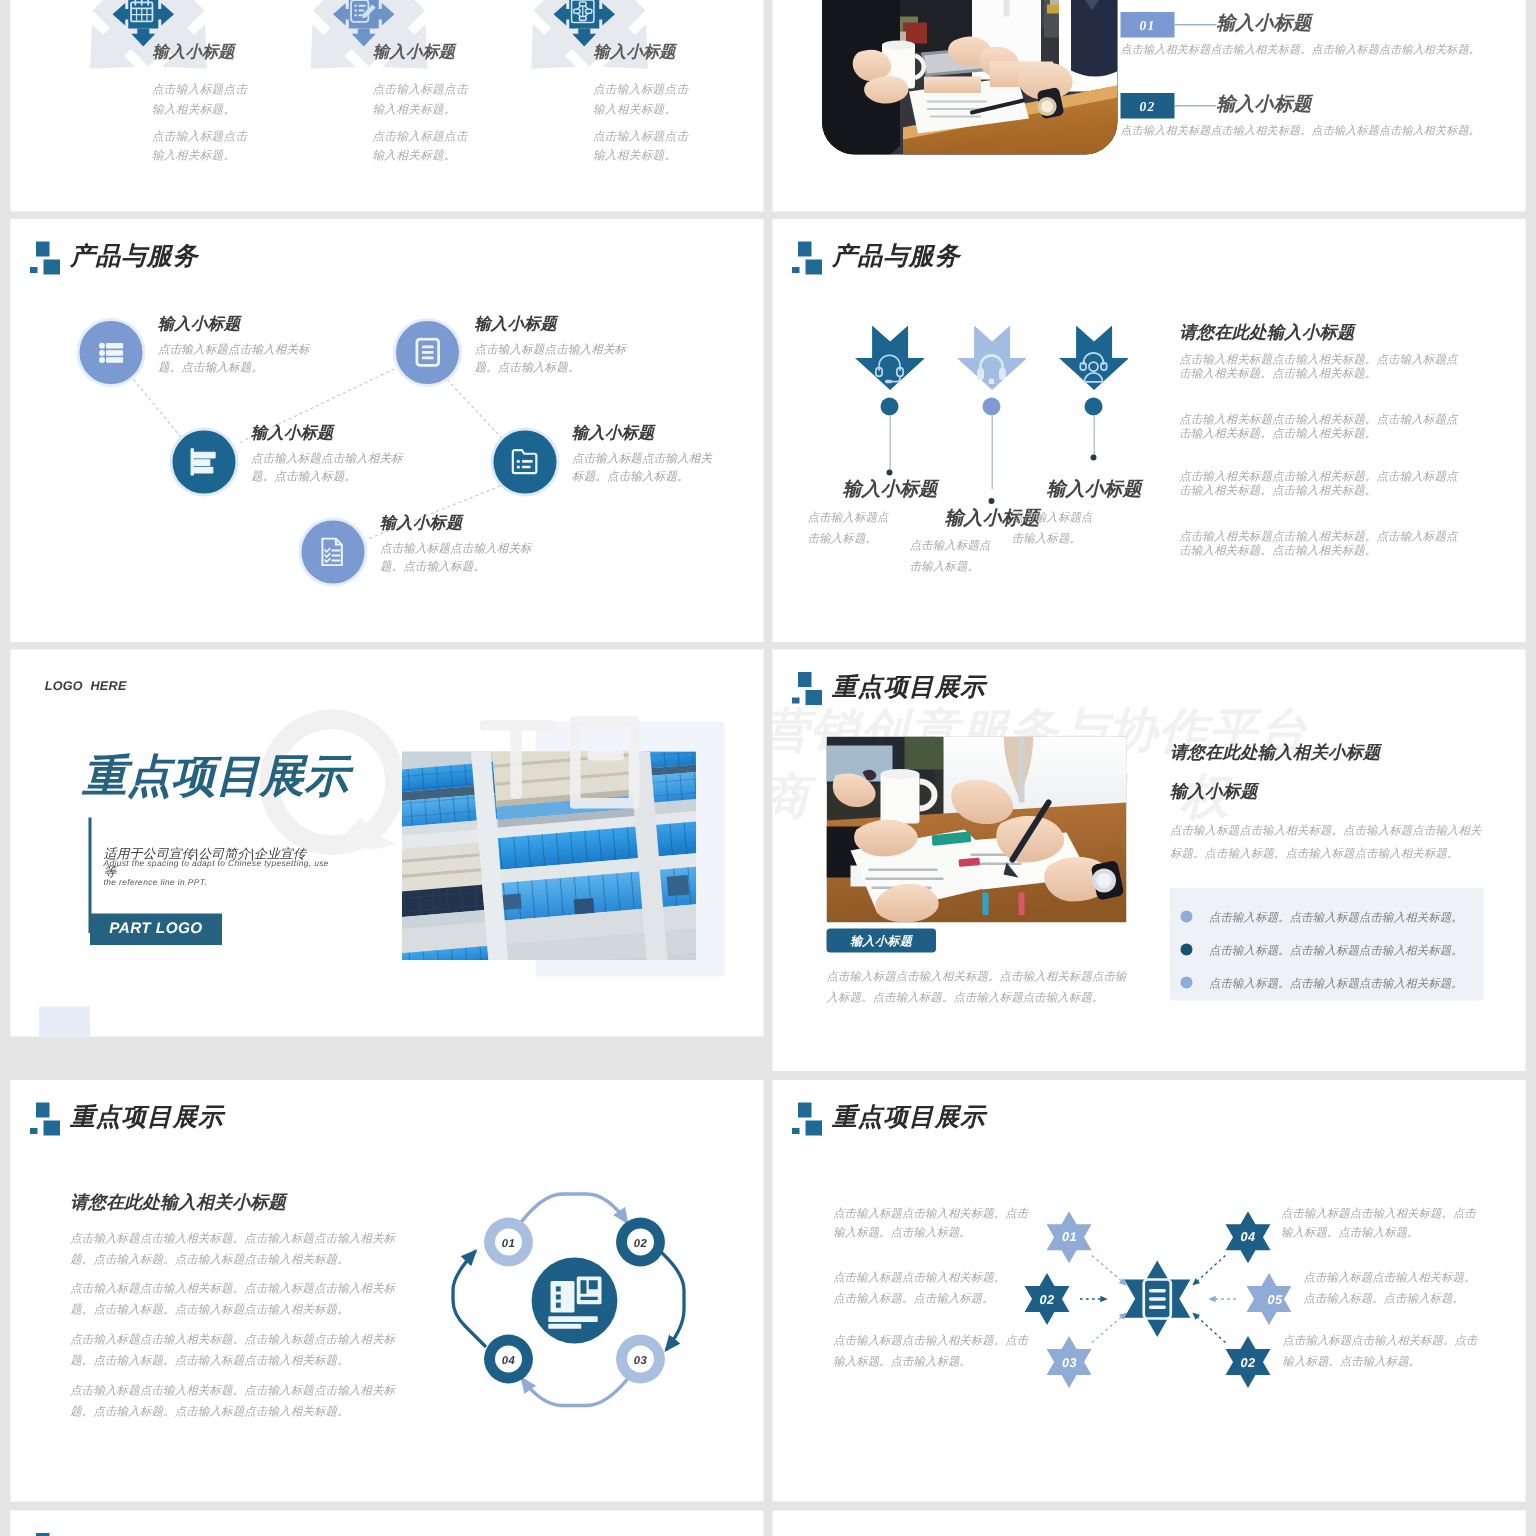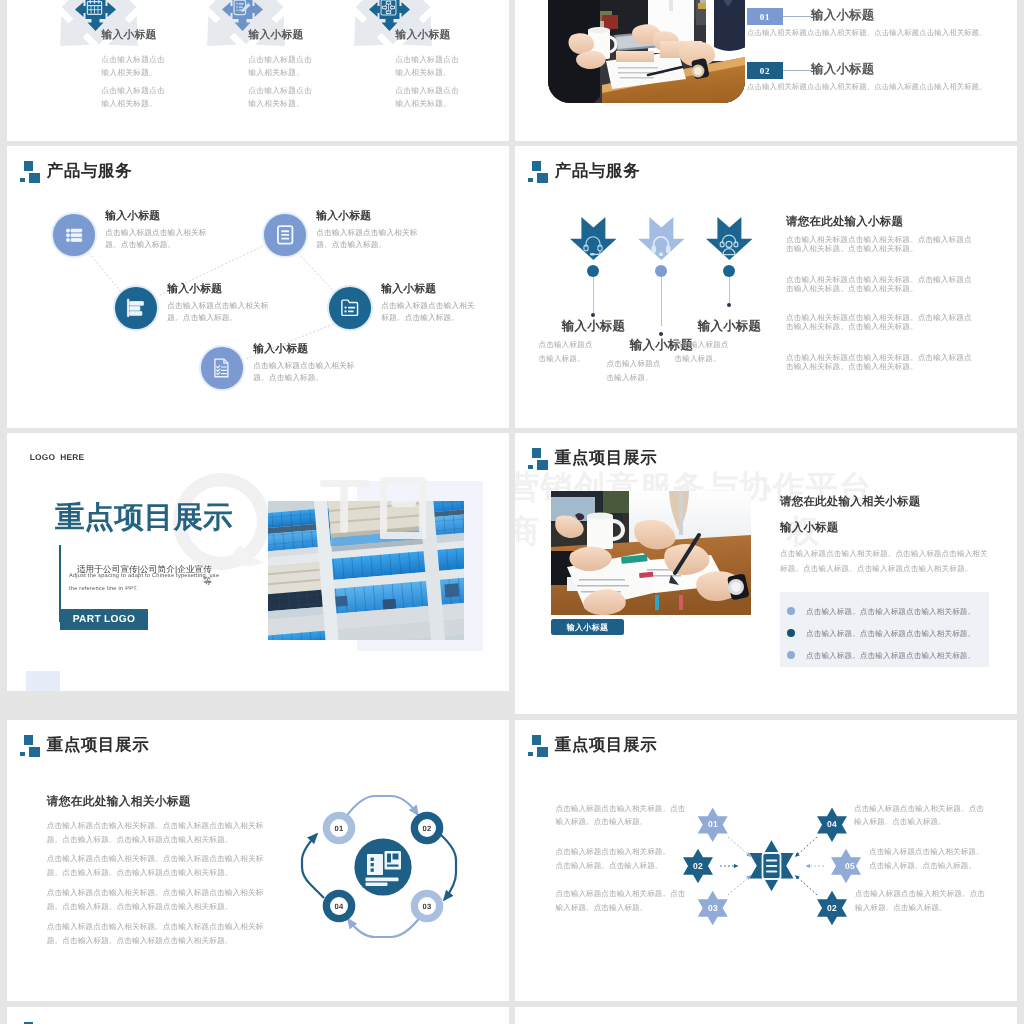--- a/index.html
+++ b/index.html
@@ -1,20 +1,20 @@
 <!DOCTYPE html>
 <html><head>
 <meta charset="utf-8">
 <style>
   *{box-sizing:border-box;}
   html,body{margin:0;padding:0;}
   body{width:1024px;height:1024px;overflow:hidden;background:#e5e5e5;
        font-family:"Liberation Sans",sans-serif;
        -webkit-font-smoothing:antialiased;text-rendering:geometricPrecision;}
-  .slide{position:absolute;background:#fff;overflow:hidden;}
+  .slide{position:absolute;background:#fff;overflow:hidden;font-style:italic;}
   .cL{left:7px;width:502px;}
   .cR{left:515px;width:502px;}
   
   .shead{position:absolute;left:12.8px;}
   .sq-logo{position:absolute;left:0;top:0;width:21px;height:22px;}
   .sq-logo i{position:absolute;display:block;background:#226a96;}
   .sq-logo i.a{left:4.3px;top:0;width:9.3px;height:9.5px;}
   .sq-logo i.b{left:9.5px;top:11.4px;width:10.8px;height:9.9px;}
   .sq-logo i.c{left:0;top:16.2px;width:5.4px;height:4.7px;}
   .stitle{position:absolute;left:27px;top:2px;font-size:16.4px;font-weight:bold;color:#2b2b2b;letter-spacing:.7px;white-space:nowrap;line-height:1;}
@@ -444,21 +444,21 @@
     <div class="s4t" style="top:172px;">输入小标题</div>
     <div class="s4b" style="top:192px;"><span>点击输入标题点</span><br><span>击输入标题。</span></div>
   </div>
   <div class="s4lead">请您在此处输入小标题</div>
   <div class="s4p" style="top:89px;">点击输入相关标题点击输入相关标题。点击输入标题点击输入相关标题。点击输入相关标题。</div>
   <div class="s4p" style="top:128.5px;">点击输入相关标题点击输入相关标题。点击输入标题点击输入相关标题。点击输入相关标题。</div>
   <div class="s4p" style="top:166.5px;">点击输入相关标题点击输入相关标题。点击输入标题点击输入相关标题。点击输入相关标题。</div>
   <div class="s4p" style="top:207px;">点击输入相关标题点击输入相关标题。点击输入标题点击输入相关标题。点击输入相关标题。</div>
 </div>
 
-<div class="slide cL s5" style="top:433px;height:258px;text-align:right;">
+<div class="slide cL s5" style="top:433px;height:258px;">
   <div class="wm-logo">
     <svg viewBox="0 0 200 200">
       <path d="M100 4a96 96 0 1 0 0 192 96 96 0 0 0 0-192zm0 26a70 70 0 1 1 0 140 70 70 0 0 1 0-140z" fill="#f0f0f0"></path>
       <path d="M138 146q16 26 46 34-38 20-70-8z" fill="#f2f2f2"></path>
     </svg>
   </div>
   <div class="s5sq"></div>
   <div class="s5logo">LOGO  HERE</div>
   <div class="s5title">重点项目展示</div>
   <div class="s5bar"></div>
@@ -626,20 +626,21 @@
 
       <path d="M148 86 c16-10 38-6 42 6 3 10-10 18-26 18 -14 0-24-14-16-24z" fill="url(#skin)"></path>
       <rect x="176" y="86" width="18" height="24" rx="4" fill="#15171c" transform="rotate(-12 176 86)"></rect>
       <circle cx="185" cy="96" r="8" fill="#d9dce0"></circle>
       <circle cx="185" cy="96" r="5" fill="#f0f2f4"></circle>
     </svg>
   </div>
   <div class="s6btn">
       <span>输入小标题</span>
     </div>
+  <div class="s6cap">点击输入标题点击输入相关标题。点击输入相关标题点击输入标题。点击输入标题。点击输入标题点击输入标题。</div>
   <div class="s6lead">请您在此处输入相关小标题</div>
   <div class="s6sub">输入小标题</div>
   <div class="s6para">点击输入标题点击输入相关标题。点击输入标题点击输入相关标题。点击输入标题。点击输入标题点击输入相关标题。</div>
   <div class="s6box">
     <div class="s6row"><i class="bdot light"></i><span>点击输入标题。点击输入标题点击输入相关标题。</span></div>
     <div class="s6row"><i class="bdot deep"></i><span>点击输入标题。点击输入标题点击输入相关标题。</span></div>
     <div class="s6row"><i class="bdot light"></i><span>点击输入标题。点击输入标题点击输入相关标题。</span></div>
   </div>
 </div>
 

